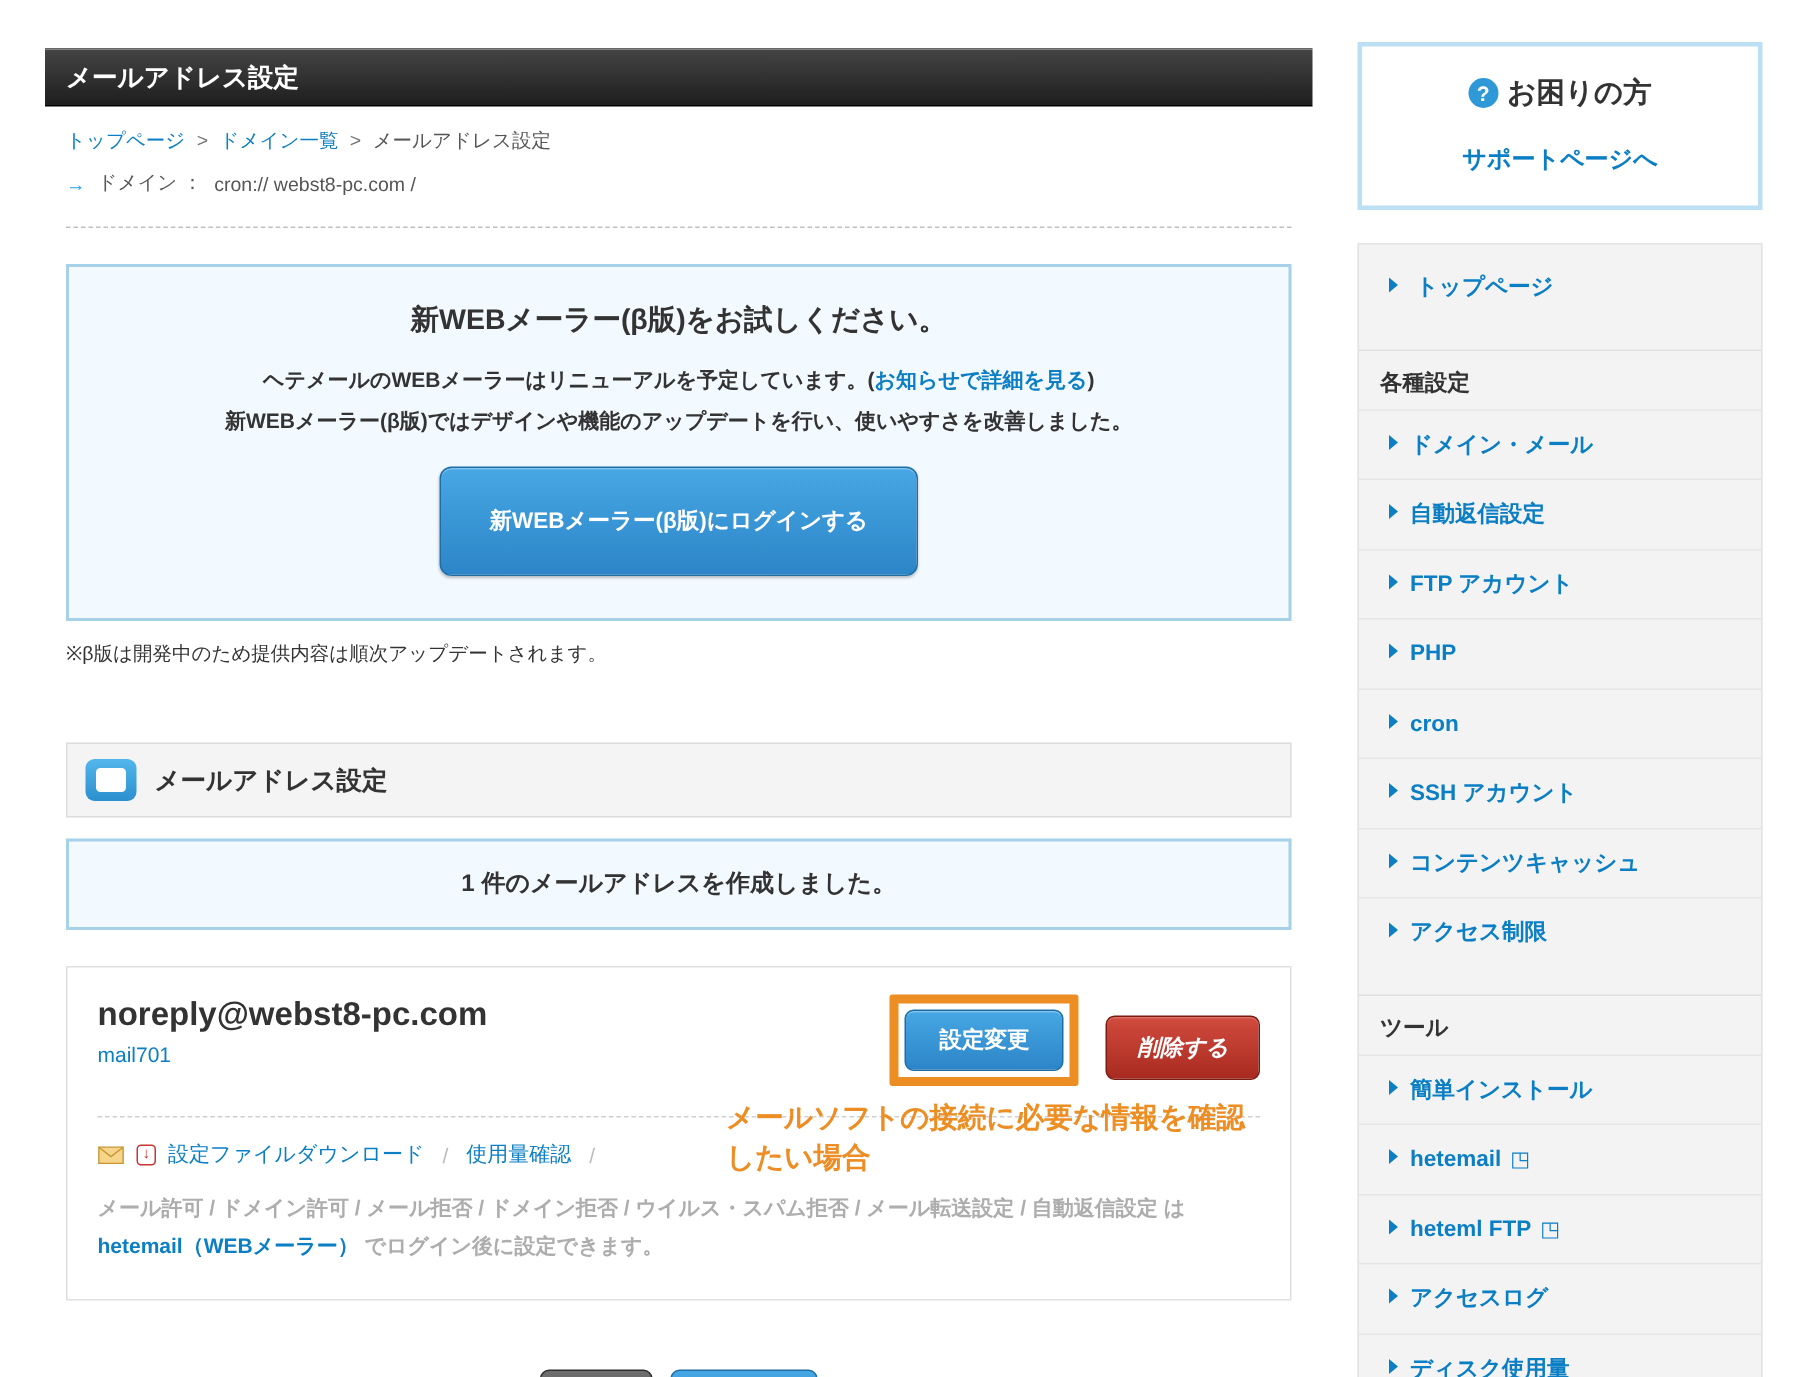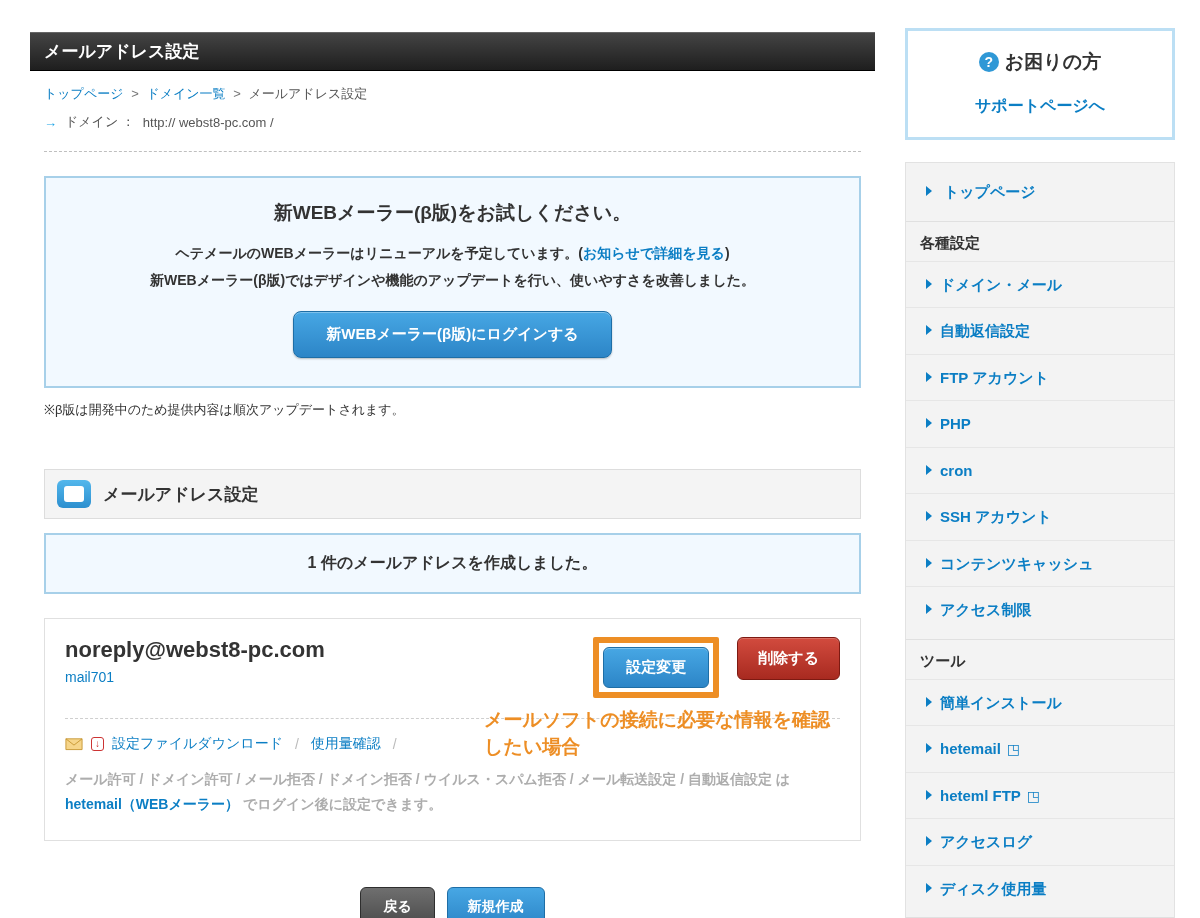--- a/index.html
+++ b/index.html
@@ -30,41 +30,41 @@
   .crumbs .sep{color:#777;margin:0 4px;}
   .domain-line{padding:4px 14px 10px;font-size:13px;color:#555;display:flex;align-items:center;gap:8px;}
   .dom-arrow{color:#1ea4e6;font-size:13px;}
   .dotted{border-bottom:1px dashed #bfbfbf;height:0;margin:10px 14px 0;}
 
   
   .info-panel{margin:24px 14px 12px;border:2px solid var(--pale-border);background:#f2f9ff;padding:22px 20px 28px;text-align:center;}
   .info-title{font-size:19px;font-weight:bold;color:#333;margin-bottom:14px;}
   .info-line{font-size:14px;color:#333;font-weight:bold;line-height:1.9;}
   .info-line .inline-link{color:var(--link);font-weight:bold;}
-  .primary-btn{display:inline-block;margin-top:18px;padding:13px 32px;border-radius:8px;
+  .primary-btn{display:inline-block;margin-top:18px;padding:26px 32px;border-radius:8px;
     background:linear-gradient(var(--btn-blue1),var(--btn-blue2));border:1px solid #1e6ea6;color:#fff;font-weight:bold;font-size:15px;box-shadow:0 1px 2px rgba(0,0,0,.25),inset 0 1px 0 rgba(255,255,255,.3);}
   .small-note{margin:6px 14px 0;font-size:13px;color:#333;}
 
   
   .section-bar{margin:50px 14px 0;border:1px solid #ddd;background:#f4f4f4;padding:10px 12px;display:flex;align-items:center;gap:12px;}
   .mail-icon{width:34px;height:28px;border-radius:6px;background:linear-gradient(#53b7ec,#2c8fcf);position:relative;display:inline-block;}
   .mail-icon .bubble{position:absolute;inset:6px 7px;background:#fff;border-radius:3px;}
   .section-bar .sec-title{font-weight:bold;font-size:17px;color:#333;}
 
   .pale-bar{margin:14px 14px 0;border:2px solid var(--pale-border);background:#f2f9ff;padding:18px;text-align:center;color:#333;font-weight:bold;font-size:16px;}
 
   
   .mail-card{margin:24px 14px 0;border:1px solid #e0e0e0;padding:18px 20px 22px;position:relative;}
   .addr-row{display:flex;align-items:flex-start;justify-content:space-between;}
   .addr-text .addr{font-size:22px;font-weight:bold;color:#333;}
   .addr-text .name{margin-top:6px;font-size:14px;color:var(--link);}
   .btns{display:flex;gap:18px;align-items:flex-start;}
   .orange-wrap{border:6px solid var(--orange);padding:4px;border-radius:2px;}
   .blue-btn{padding:10px 22px;border-radius:6px;background:linear-gradient(var(--btn-blue1),var(--btn-blue2));border:1px solid #1e6ea6;color:#fff;font-weight:bold;font-size:15px;box-shadow:inset 0 1px 0 rgba(255,255,255,.3);}
-  .red-btn{padding:11px 20px;border-radius:6px;background:linear-gradient(#d24b3e,#a82a20);border:1px solid #7d1a12;color:#fff;font-weight:bold;font-size:15px;margin-top:0;box-shadow:inset 0 1px 0 rgba(255,255,255,.2);}
+  .red-btn{padding:11px 20px;border-radius:6px;background:linear-gradient(#d24b3e,#a82a20);border:1px solid #7d1a12;color:#fff;font-weight:bold;font-size:15px;margin-top:14px;box-shadow:inset 0 1px 0 rgba(255,255,255,.2);font-style:italic;}
   .orange-note{position:absolute;right:16px;top:88px;width:360px;text-align:left;color:var(--orange);font-weight:bold;font-size:19px;line-height:1.4;}
   .card-sep{border-bottom:1px dashed #cfcfcf;margin:20px 0 16px;}
   .card-links{display:flex;align-items:center;gap:8px;font-size:14px;}
   .env-icon{width:18px;height:14px;display:inline-block;}
   .env-icon svg{display:block;}
   .dl-icon{color:#c33;font-weight:bold;border:1px solid #c33;border-radius:3px;font-size:10px;padding:0 3px;line-height:12px;}
   .sl{color:var(--link);}
   .slash{color:#bbb;margin:0 4px;}
   .card-foot{margin-top:14px;color:#adadad;font-size:14px;line-height:1.8;font-weight:bold;}
   .card-foot .lnk{color:var(--link);}
@@ -79,21 +79,21 @@
   .help-title{font-size:19px;font-weight:bold;color:#333;display:flex;align-items:center;justify-content:center;gap:6px;}
   .q-icon{width:20px;height:20px;border-radius:50%;background:#2f98d6;color:#fff;display:flex;align-items:center;justify-content:center;font-size:14px;font-weight:bold;}
   .help-link{margin-top:21px;display:block;color:var(--link);font-size:16px;font-weight:bold;}
 
   .side-panel{margin-top:22px;border:1px solid #e2e2e2;background:var(--sidebar-bg);padding:6px 0 24px;}
   .nav-item,.nav-sub{padding:10px 20px;}
   .nav-item{border-top:1px solid #e6e6e6;}
   .nav-item:first-of-type{border-top:none;}
   .tri{display:inline-block;width:0;height:0;border-left:6px solid var(--link);border-top:5px solid transparent;border-bottom:5px solid transparent;margin-right:8px;vertical-align:1px;}
   .nav-link{color:var(--link);font-size:15px;font-weight:bold;line-height:1.7;}
-  .nav-head{padding:12px 14px 8px;color:#333;font-size:15px;font-weight:bold;border-top:1px solid #e0e0e0;margin-top:6px;}
+  .nav-head{padding:12px 14px 8px;color:#333;font-size:15px;font-weight:bold;border-top:1px solid #e0e0e0;margin-top:18px;}
   .ext{margin-left:6px;color:var(--link);font-size:14px;}
 </style>
 </head>
 <body>
 
 <div class="page">
 
   <div class="main">
     <div class="page-header">
       <span>メールアドレス設定</span>
@@ -103,21 +103,21 @@
       <a class="lnk">トップページ</a>
       <span class="sep">&gt;</span>
       <a class="lnk">ドメイン一覧</a>
       <span class="sep">&gt;</span>
       <span>メールアドレス設定</span>
     </div>
 
     <div class="domain-line">
       <span class="dom-arrow">→</span>
       <span>ドメイン  ：</span>
-      <span>http:// webst8-pc.com /</span>
+      <span>cron:// webst8-pc.com /</span>
     </div>
     <div class="dotted"></div>
 
     <div class="info-panel">
       <div class="info-title">新WEBメーラー(β版)をお試しください。</div>
       <div class="info-line">
         <span>ヘテメールのWEBメーラーはリニューアルを予定しています。(</span><a class="inline-link">お知らせで詳細を見る</a><span>)</span>
       </div>
       <div class="info-line">新WEBメーラー(β版)ではデザインや機能のアップデートを行い、使いやすさを改善しました。</div>
       <button class="primary-btn">新WEBメーラー(β版)にログインする</button>

